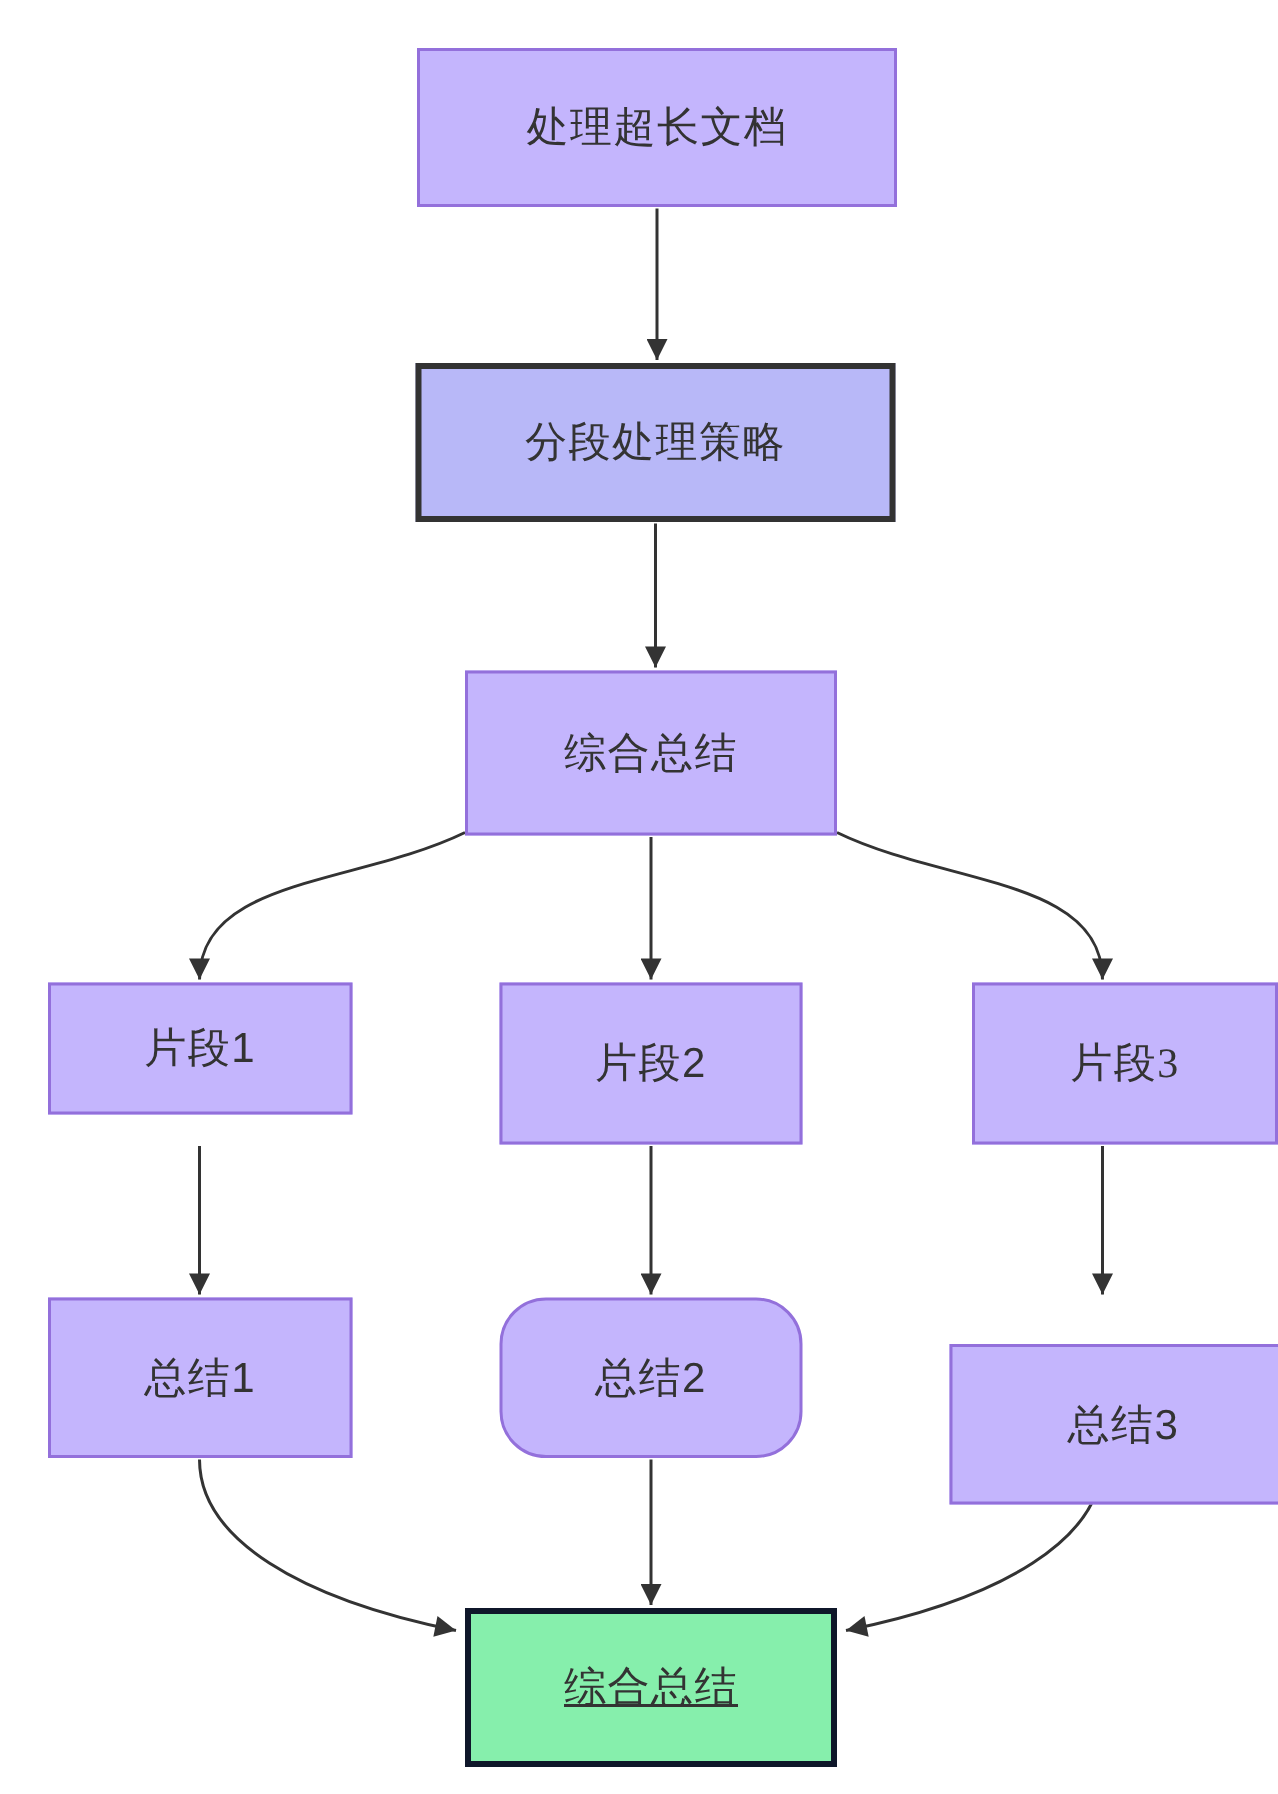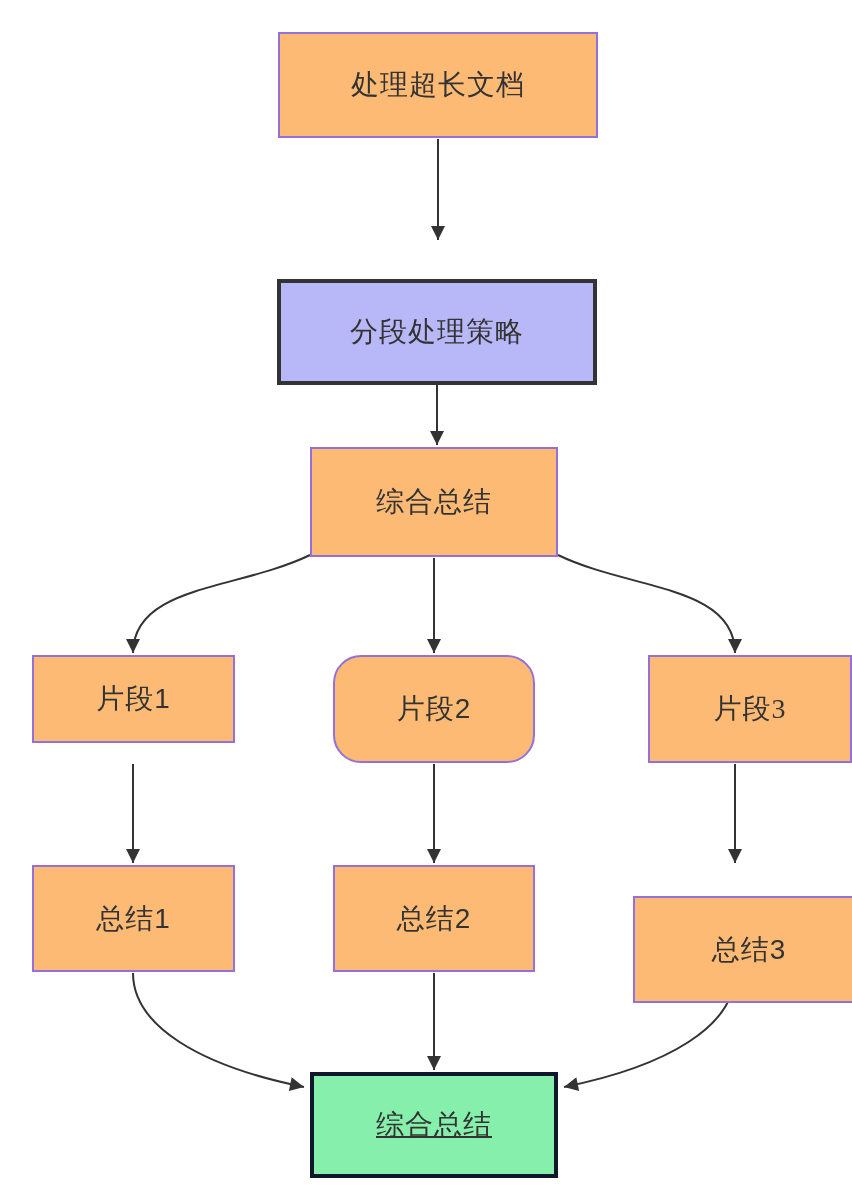--- a/index.html
+++ b/index.html
@@ -23,43 +23,43 @@
   }
   .node {
     position: absolute;
     z-index: 2;
     box-sizing: border-box;
     display: flex;
     align-items: center;
     justify-content: center;
     font-size: 28px;
     color: #333333;
-    background: #fdba74;
+    background: #c4b5fd;
     border: 2px solid #9370DB;
     text-align: center;
     letter-spacing: 1px;
   }
   .node.highlight {
     background: #B8B8F8;
     border: 4px solid #333333;
   }
   .node.result {
     background: #86efac;
     border: 4px solid #0f172a;
     text-decoration: underline;
   }
   
   #n-A  { left: 278px; top: 32px;   width: 320px; height: 106px; }
-  #n-B  { left: 277px; top: 242px;  width: 320px; height: 106px; margin-top: 37px; }
+  #n-B  { left: 277px; top: 242px;  width: 320px; height: 106px; }
   #n-C  { left: 310px; top: 447px;  width: 248px; height: 110px; }
   #n-F1 { left: 32px;  top: 655px;  width: 203px; height: 88px; }
-  #n-F2 { left: 333px; top: 655px;  width: 202px; height: 108px; border-radius: 28px; }
+  #n-F2 { left: 333px; top: 655px;  width: 202px; height: 108px; }
   #n-F3 { left: 648px; top: 655px;  width: 204px; height: 108px; font-family: Liberation Serif, serif; }
   #n-S1 { left: 32px;  top: 865px;  width: 203px; height: 107px; }
-  #n-S2 { left: 333px; top: 865px;  width: 202px; height: 107px; }
+  #n-S2 { left: 333px; top: 865px;  width: 202px; height: 107px; border-radius: 31px; }
   #n-S3 { left: 633px; top: 896px;  width: 232px; height: 107px; }
   #n-G  { left: 310px; top: 1072px; width: 248px; height: 106px; }
 </style>
 </head>
 <body>
 
 <div class="canvas">
 
   <svg class="edges" width="852" height="1196" viewBox="0 0 852 1196">
     <defs>

